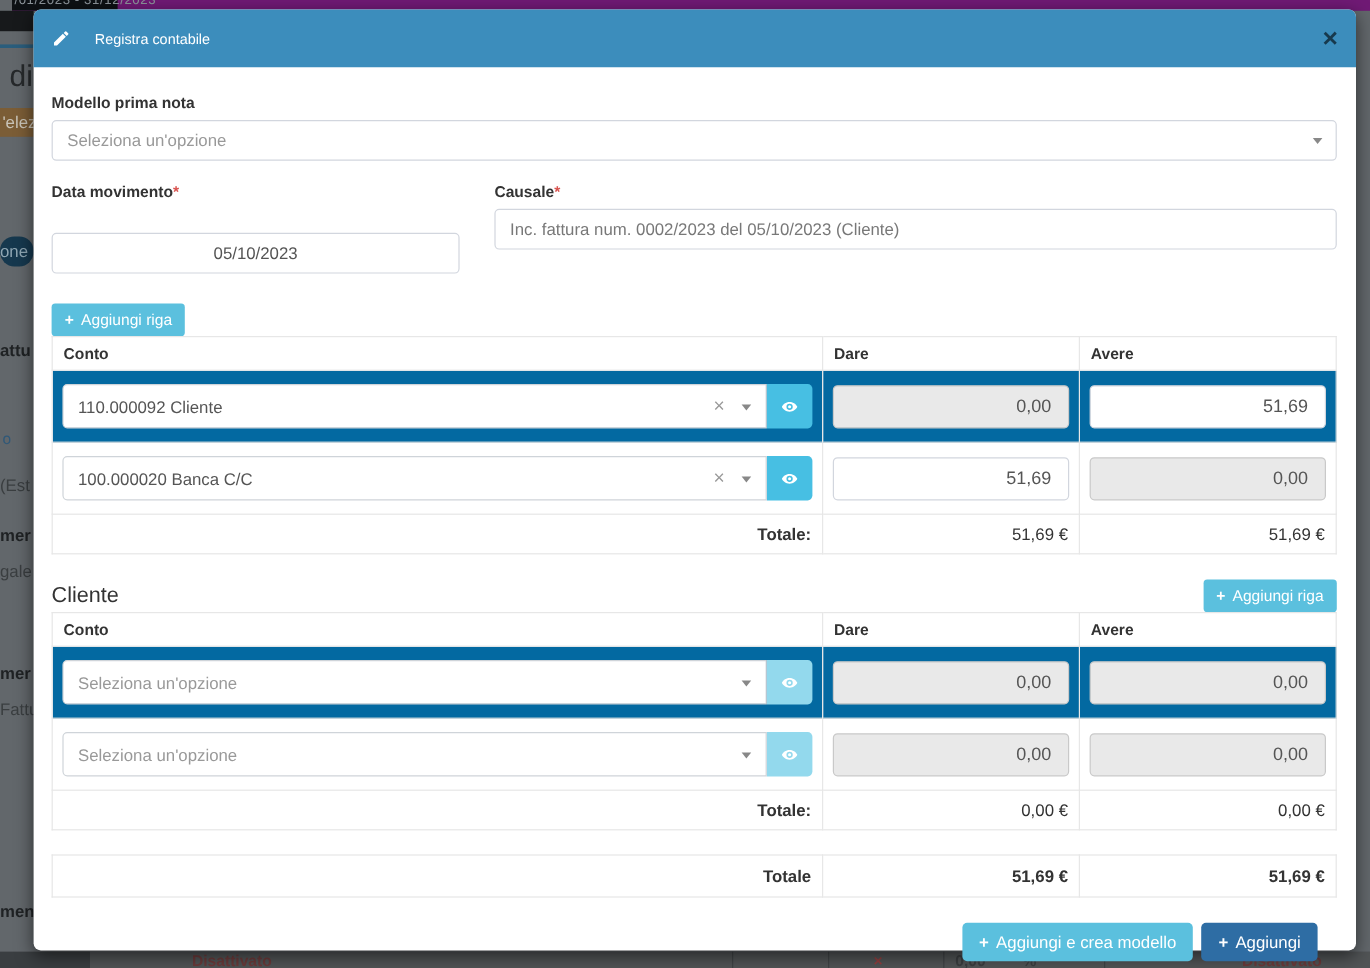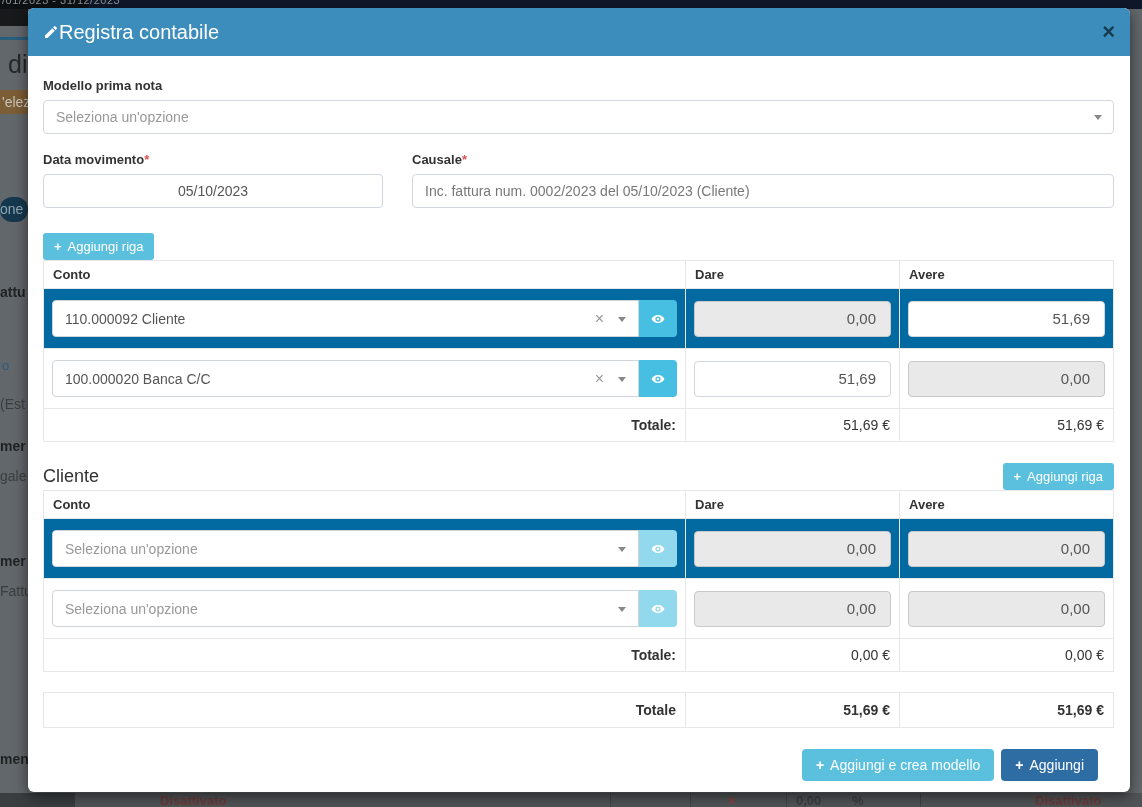--- a/index.html
+++ b/index.html
@@ -1,21 +1,21 @@
 <!DOCTYPE html>
 <html><head>
 <meta charset="utf-8">
 <style>
   * { margin:0; padding:0; box-sizing:border-box; }
   html,body { width:1142px; height:807px; overflow:hidden; }
   body { font-family:"Liberation Sans","DejaVu Sans",sans-serif; font-size:14px; color:#333; background:#62676b; position:relative; }
 
   
   .backdrop { position:absolute; inset:0; background:#62676b; }
-  .topbar { position:absolute; top:0; left:0; right:0; height:9px; background:#0f172a; overflow:hidden; }
+  .topbar { position:absolute; top:0; left:10px; right:0; height:9px; background:#701a75; overflow:hidden; }
   .topbar .darkseg { position:absolute; left:0; top:0; width:88px; height:9px; background:#0d1114; }
   .topbar .dates { position:absolute; left:2px; top:-6px; font-size:11px; color:#8c949a; letter-spacing:.5px; white-space:nowrap; }
   .leftblock { position:absolute; left:0; top:9px; width:28px; height:17px; background:#17191b; }
   .blueline { position:absolute; left:0; top:37px; width:28px; height:3px; background:#2a5d7c; }
   .frag { position:absolute; white-space:nowrap; overflow:hidden; }
   .frag-di { left:8px; top:50px; font-size:25px; color:#26292b; }
   .frag-elez { left:0; top:90px; width:28px; height:24px; background:#7b5d36; color:#c9c4b8; font-size:14px; line-height:24px; padding-left:2px; }
   .frag-one { left:0; top:197px; width:28px; height:25px; background:#16384e; color:#8fa6b3; font-size:14px; line-height:25px;border-radius:12px; }
   .frag-attu { left:0; top:284px; font-size:14px; font-weight:bold; color:#1f2224; }
   .frag-o { left:2px; top:358px; font-size:13px; color:#2f5878; }
@@ -31,34 +31,34 @@
   .bottomrow span { position:absolute; top:0; font-size:13px; font-weight:bold; }
   .br-dis1 { left:160px; color:#6b3a3a; }
   .br-x { left:728px; color:#913f3f; }
   .br-val { left:796px; color:#3b3e40; }
   .br-pct { left:852px; color:#3b3e40; }
   .br-dis2 { left:1035px; color:#6b3a3a; }
 
   
   .modal { position:absolute; left:28px; top:8px; width:1102px; height:784px; background:#fff; border-radius:6px; box-shadow:0 4px 14px rgba(0,0,0,.55); }
   .modal-header { height:48px; background:#3c8dbc; border-radius:6px 6px 0 0; display:flex; align-items:center; padding:0 15px; color:#fff; }
-  .modal-title { font-size:20px; display:flex; align-items:center; gap:0; }
+  .modal-title { font-size:12px; display:flex; align-items:flex-end; gap:20px; }
   .modal-title svg { display:block; }
   .modal-close { margin-left:auto; background:none; border:none; font-size:22px; font-weight:bold; color:#17394d; cursor:pointer; line-height:1; }
   .modal-body { padding:22px 16px 0 15px; }
 
   label.field-label { display:block; font-size:13px; font-weight:bold; color:#333; margin-bottom:7px; }
   .req { color:#d9534f; }
   .select-box { position:relative; height:34px; border:1px solid #d2d6de; border-radius:4px; background:#fff; display:flex; align-items:center; padding:0 26px 0 12px; cursor:pointer; }
   .select-box .ph { color:#999; font-size:14px; }
   .caret { position:absolute; right:11px; top:50%; margin-top:-2px; width:0; height:0; border-left:4px solid transparent; border-right:4px solid transparent; border-top:5px solid #888; }
   .txt-input { height:34px; width:100%; border:1px solid #d2d6de; border-radius:4px; font-family:inherit; font-size:14px; color:#555; padding:0 12px; background:#fff; }
   .form-row { display:flex; gap:29px; margin-top:18px; }
   .col-date { width:340px; }
-  .col-date .txt-input { text-align:center; }
+  .col-date .txt-input { text-align:center;margin-top:20px; }
   .col-causale { flex:1; }
   .col-causale .txt-input { color:#787878; }
 
   .section-head { display:flex; align-items:center; justify-content:space-between; margin-top:25px; }
   .section-title { font-size:18px; font-weight:400; color:#333; }
   .btn { border:none; border-radius:3px; color:#fff; font-family:inherit; cursor:pointer; display:inline-flex; align-items:center; gap:6px; }
   .btn .plus { font-weight:bold; }
   .btn-addrow { background:#5bc0de; font-size:13px; padding:6px 11px; }
   .btn-info-lg { background:#5bc0de; font-size:14px; padding:8px 14px; border-radius:4px; }
   .btn-primary-lg { background:#2e6da4; font-size:14px; padding:8px 14px; border-radius:4px; }

